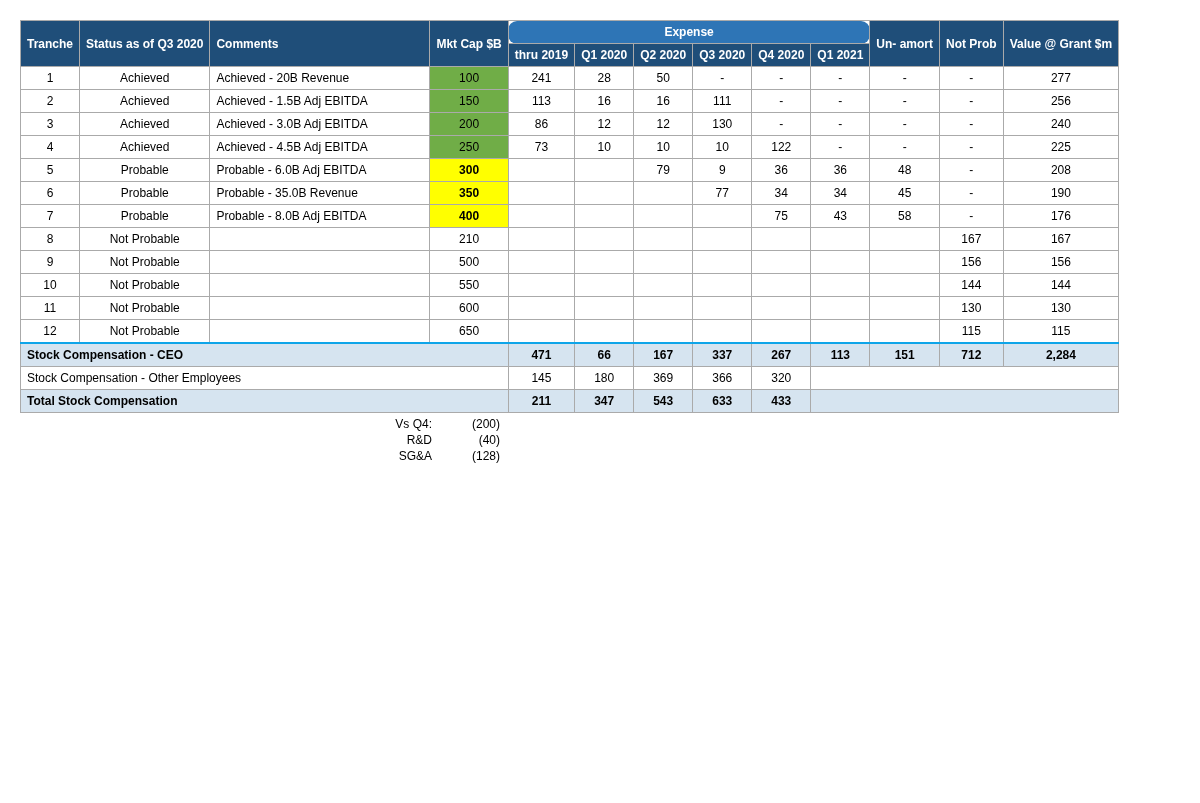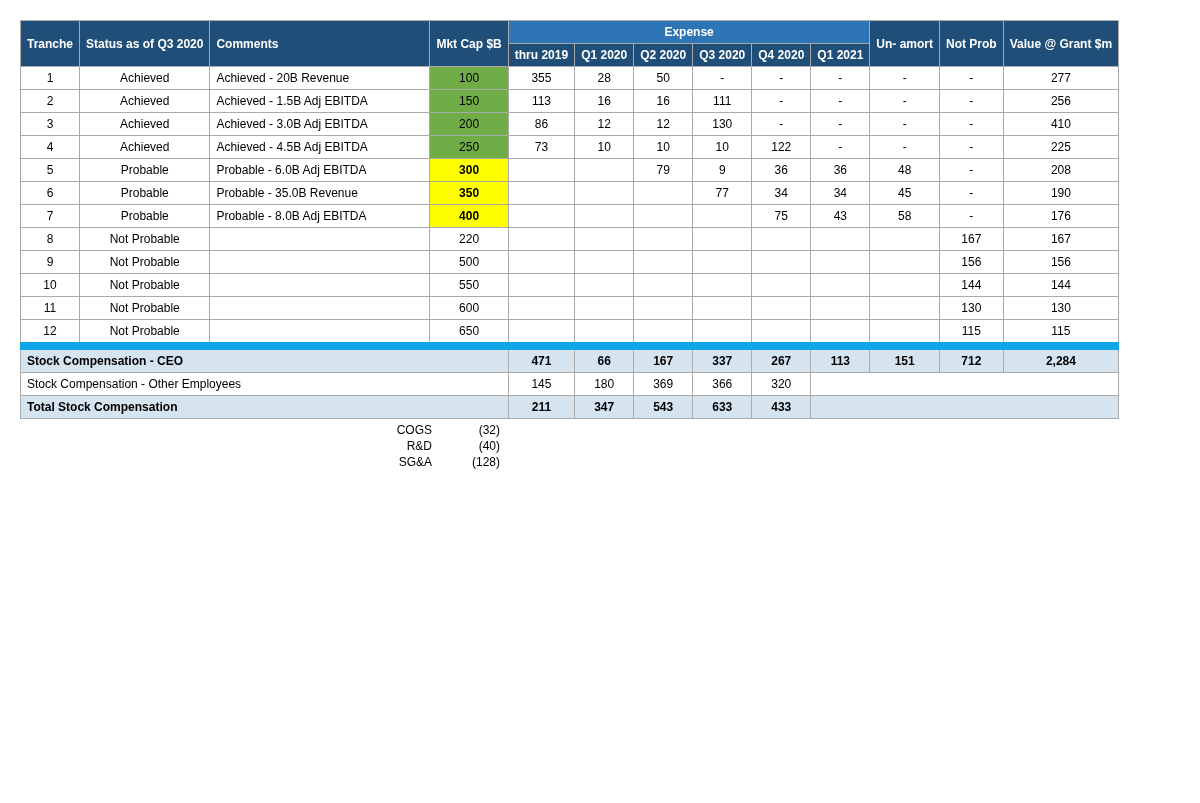--- a/index.html
+++ b/index.html
@@ -24,20 +24,21 @@
     }
     th {
       background-color: #1f4e79;
       color: #fff;
       font-weight: bold;
     }
     .header-expense {
       background-color: #2e75b6;
       color: #fff;
       font-weight: bold;
+      border-radius: 9px;
     }
     .col-tranche { width: 55px; }
     .col-status { width: 90px; }
     .col-comments { width: 220px; text-align: left; }
     .col-mktcap { width: 55px; }
     .col-num { width: 40px; }
     .col-unamort { width: 45px; }
     .col-notprob { width: 45px; }
     .col-value { width: 65px; }
 
@@ -45,21 +46,21 @@
     td.bold { font-weight: bold; }
 
     
     .mktcap-green { background-color: #70ad47 !important; color: #000; font-weight: normal; }
     .mktcap-yellow { background-color: #ffff00 !important; color: #000; font-weight: bold; }
 
     
     .summary-row-bold td {
       background-color: #d6e4f0;
       font-weight: bold;
-      border-top: 8px solid #0ea5e9;
+      border-top: 2px solid #0ea5e9;
     }
     .summary-row-normal td {
       background-color: #fff;
     }
     .summary-row-total td {
       background-color: #d6e4f0;
       font-weight: bold;
     }
 
     
@@ -110,21 +111,21 @@
         <th class="col-num">Q4 2020</th>
         <th class="col-num">Q1 2021</th>
       </tr>
     </thead>
     <tbody id="data-rows">
     <tr>
           <td>1</td>
           <td>Achieved</td>
           <td style="text-align: left;">Achieved - 20B Revenue</td>
           <td class="mktcap-green">100</td>
-          <td>355</td>
+          <td>241</td>
           <td>28</td>
           <td>50</td>
           <td>-</td>
           <td>-</td>
           <td>-</td>
           <td>-</td>
           <td>-</td>
           <td>277</td>
         </tr>
         <tr>
@@ -148,21 +149,21 @@
           <td style="text-align: left;">Achieved - 3.0B Adj EBITDA</td>
           <td class="mktcap-green">200</td>
           <td>86</td>
           <td>12</td>
           <td>12</td>
           <td>130</td>
           <td>-</td>
           <td>-</td>
           <td>-</td>
           <td>-</td>
-          <td>410</td>
+          <td>240</td>
         </tr>
         <tr>
           <td>4</td>
           <td>Achieved</td>
           <td style="text-align: left;">Achieved - 4.5B Adj EBITDA</td>
           <td class="mktcap-green">250</td>
           <td>73</td>
           <td>10</td>
           <td>10</td>
           <td>10</td>
@@ -214,21 +215,21 @@
           <td>75</td>
           <td>43</td>
           <td>58</td>
           <td>-</td>
           <td>176</td>
         </tr>
         <tr>
           <td>8</td>
           <td>Not Probable</td>
           <td style="text-align: left;"></td>
-          <td>220</td>
+          <td>210</td>
           <td></td>
           <td></td>
           <td></td>
           <td></td>
           <td></td>
           <td></td>
           <td></td>
           <td>167</td>
           <td>167</td>
         </tr>
@@ -324,22 +325,22 @@
         <td>633</td>
         <td>433</td>
         <td colspan="4"></td>
       </tr>
     </tbody>
   </table>
 
   
   <div class="notes-section">
     <div class="notes-row">
-      <span class="notes-label">COGS</span>
-      <span class="notes-value">(32)</span>
+      <span class="notes-label">Vs Q4:</span>
+      <span class="notes-value">(200)</span>
     </div>
     <div class="notes-row">
       <span class="notes-label">R&amp;D</span>
       <span class="notes-value">(40)</span>
     </div>
     <div class="notes-row">
       <span class="notes-label">SG&amp;A</span>
       <span class="notes-value">(128)</span>
     </div>
   </div>

